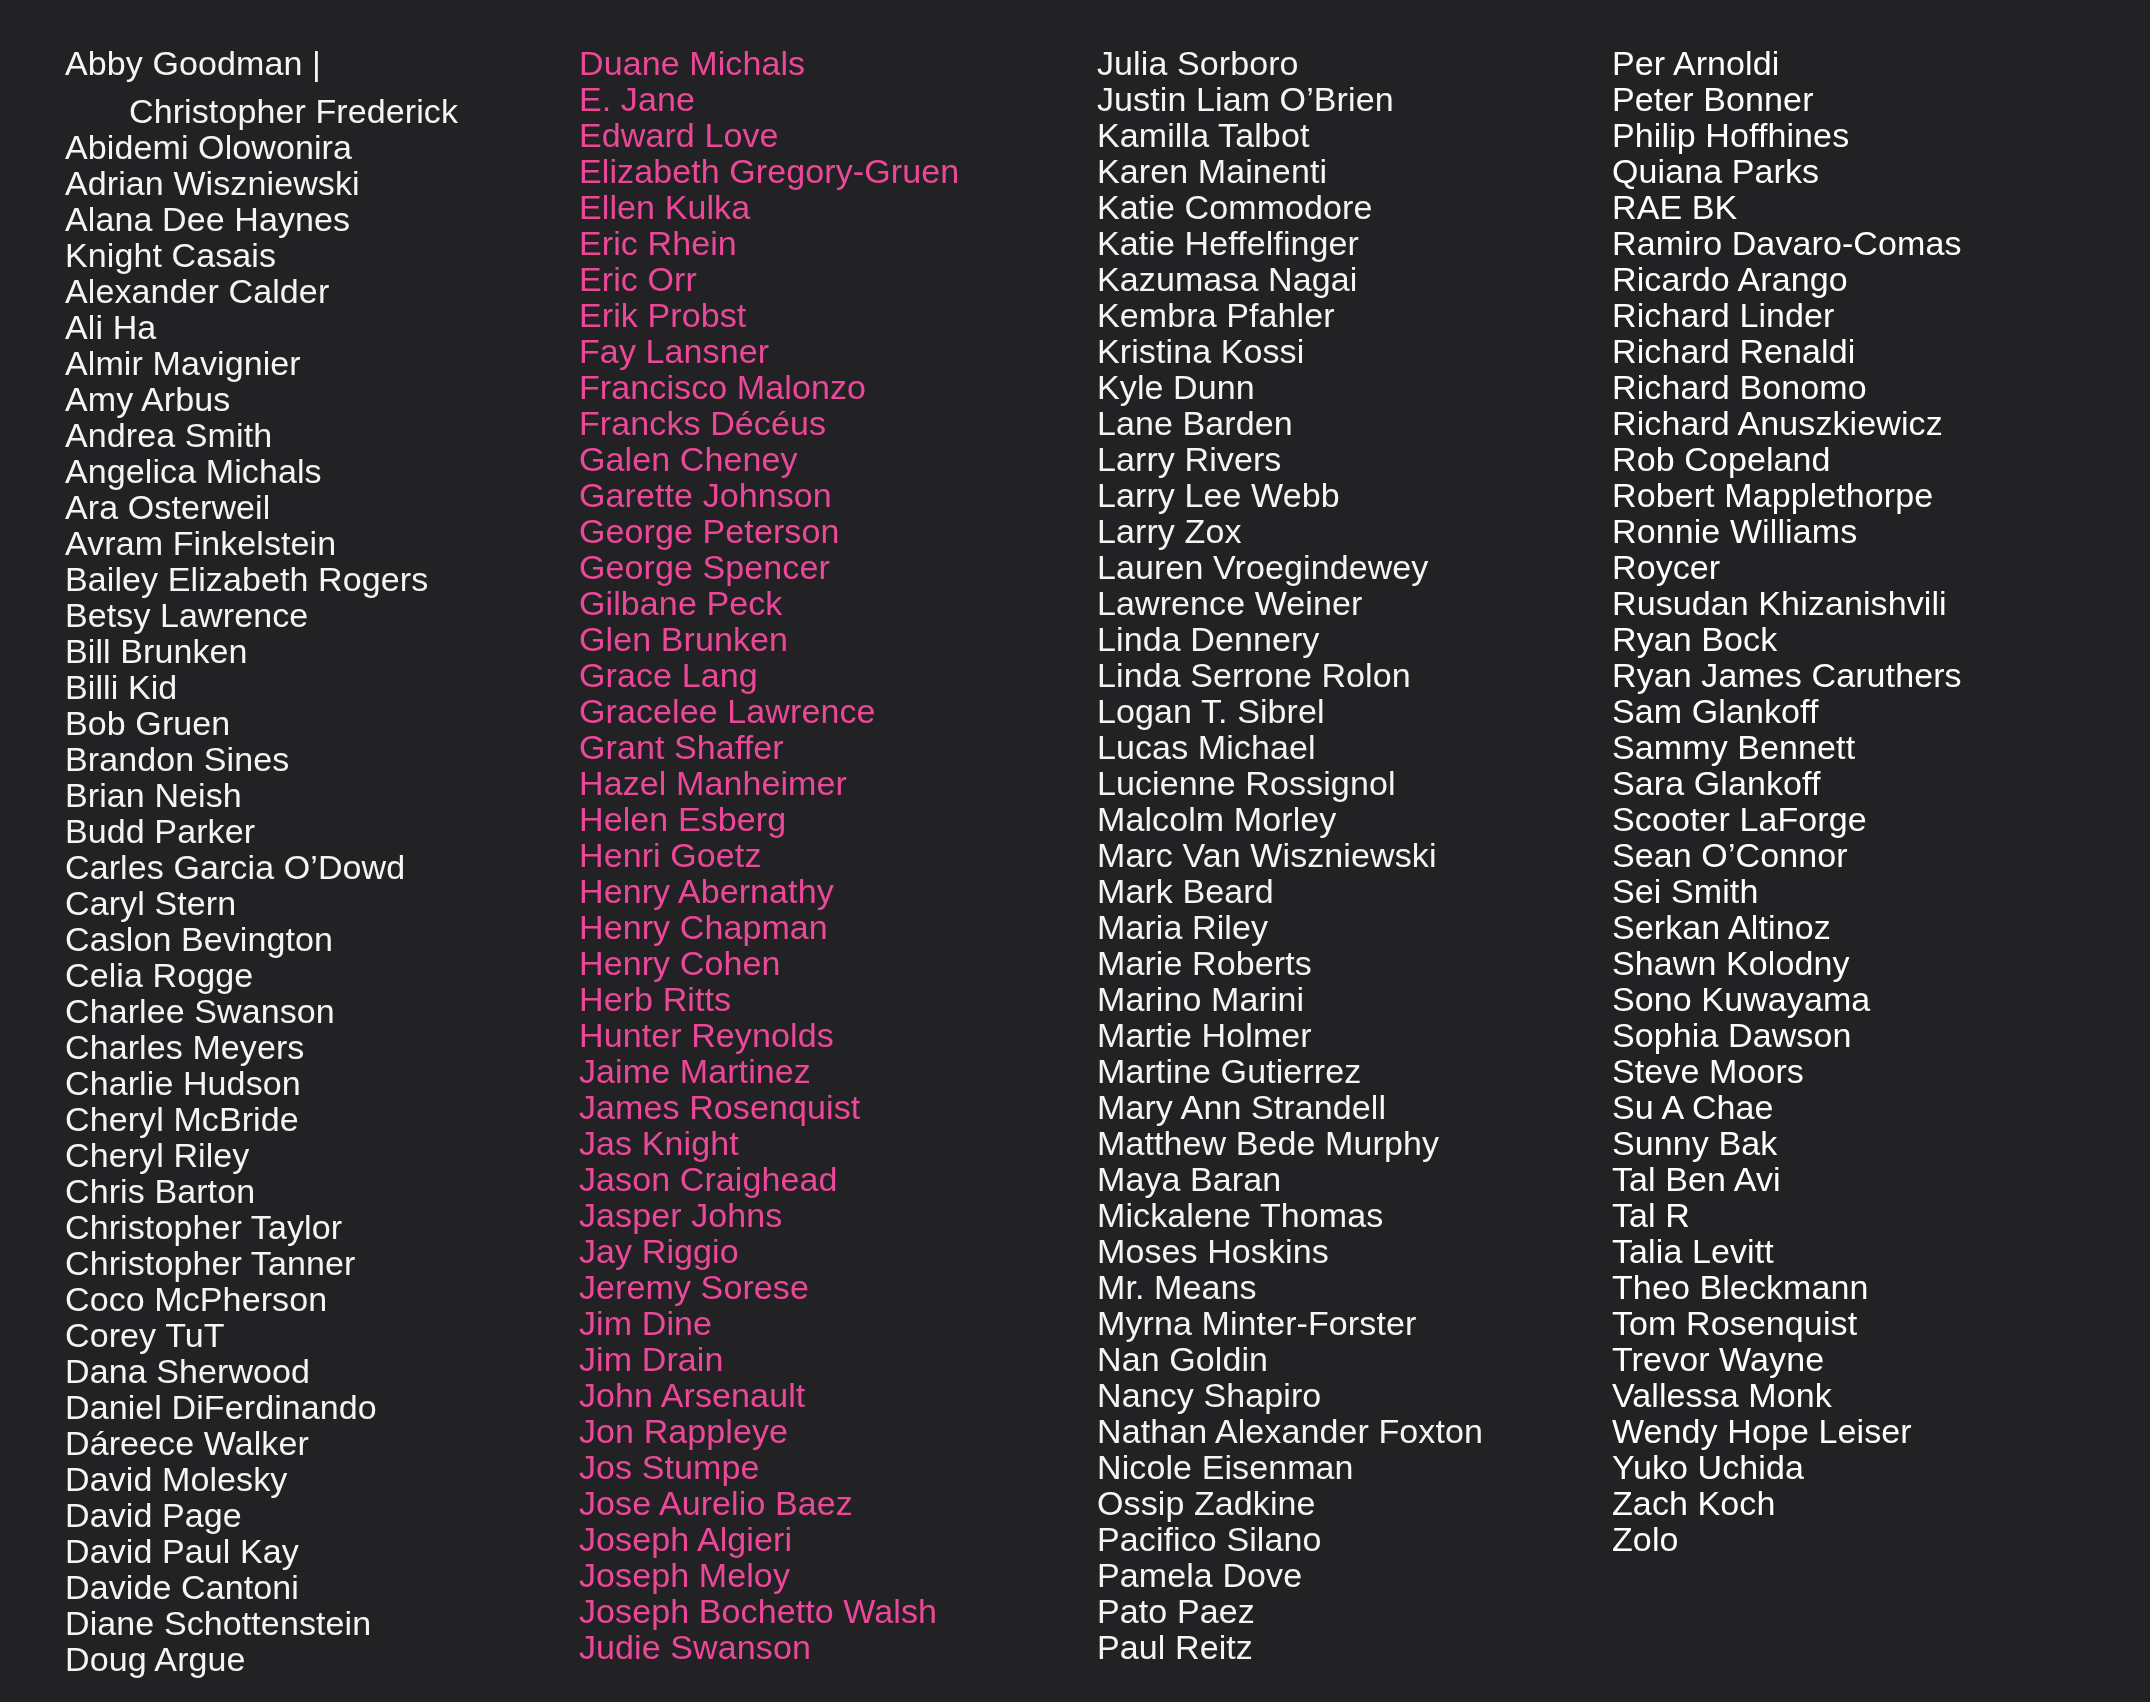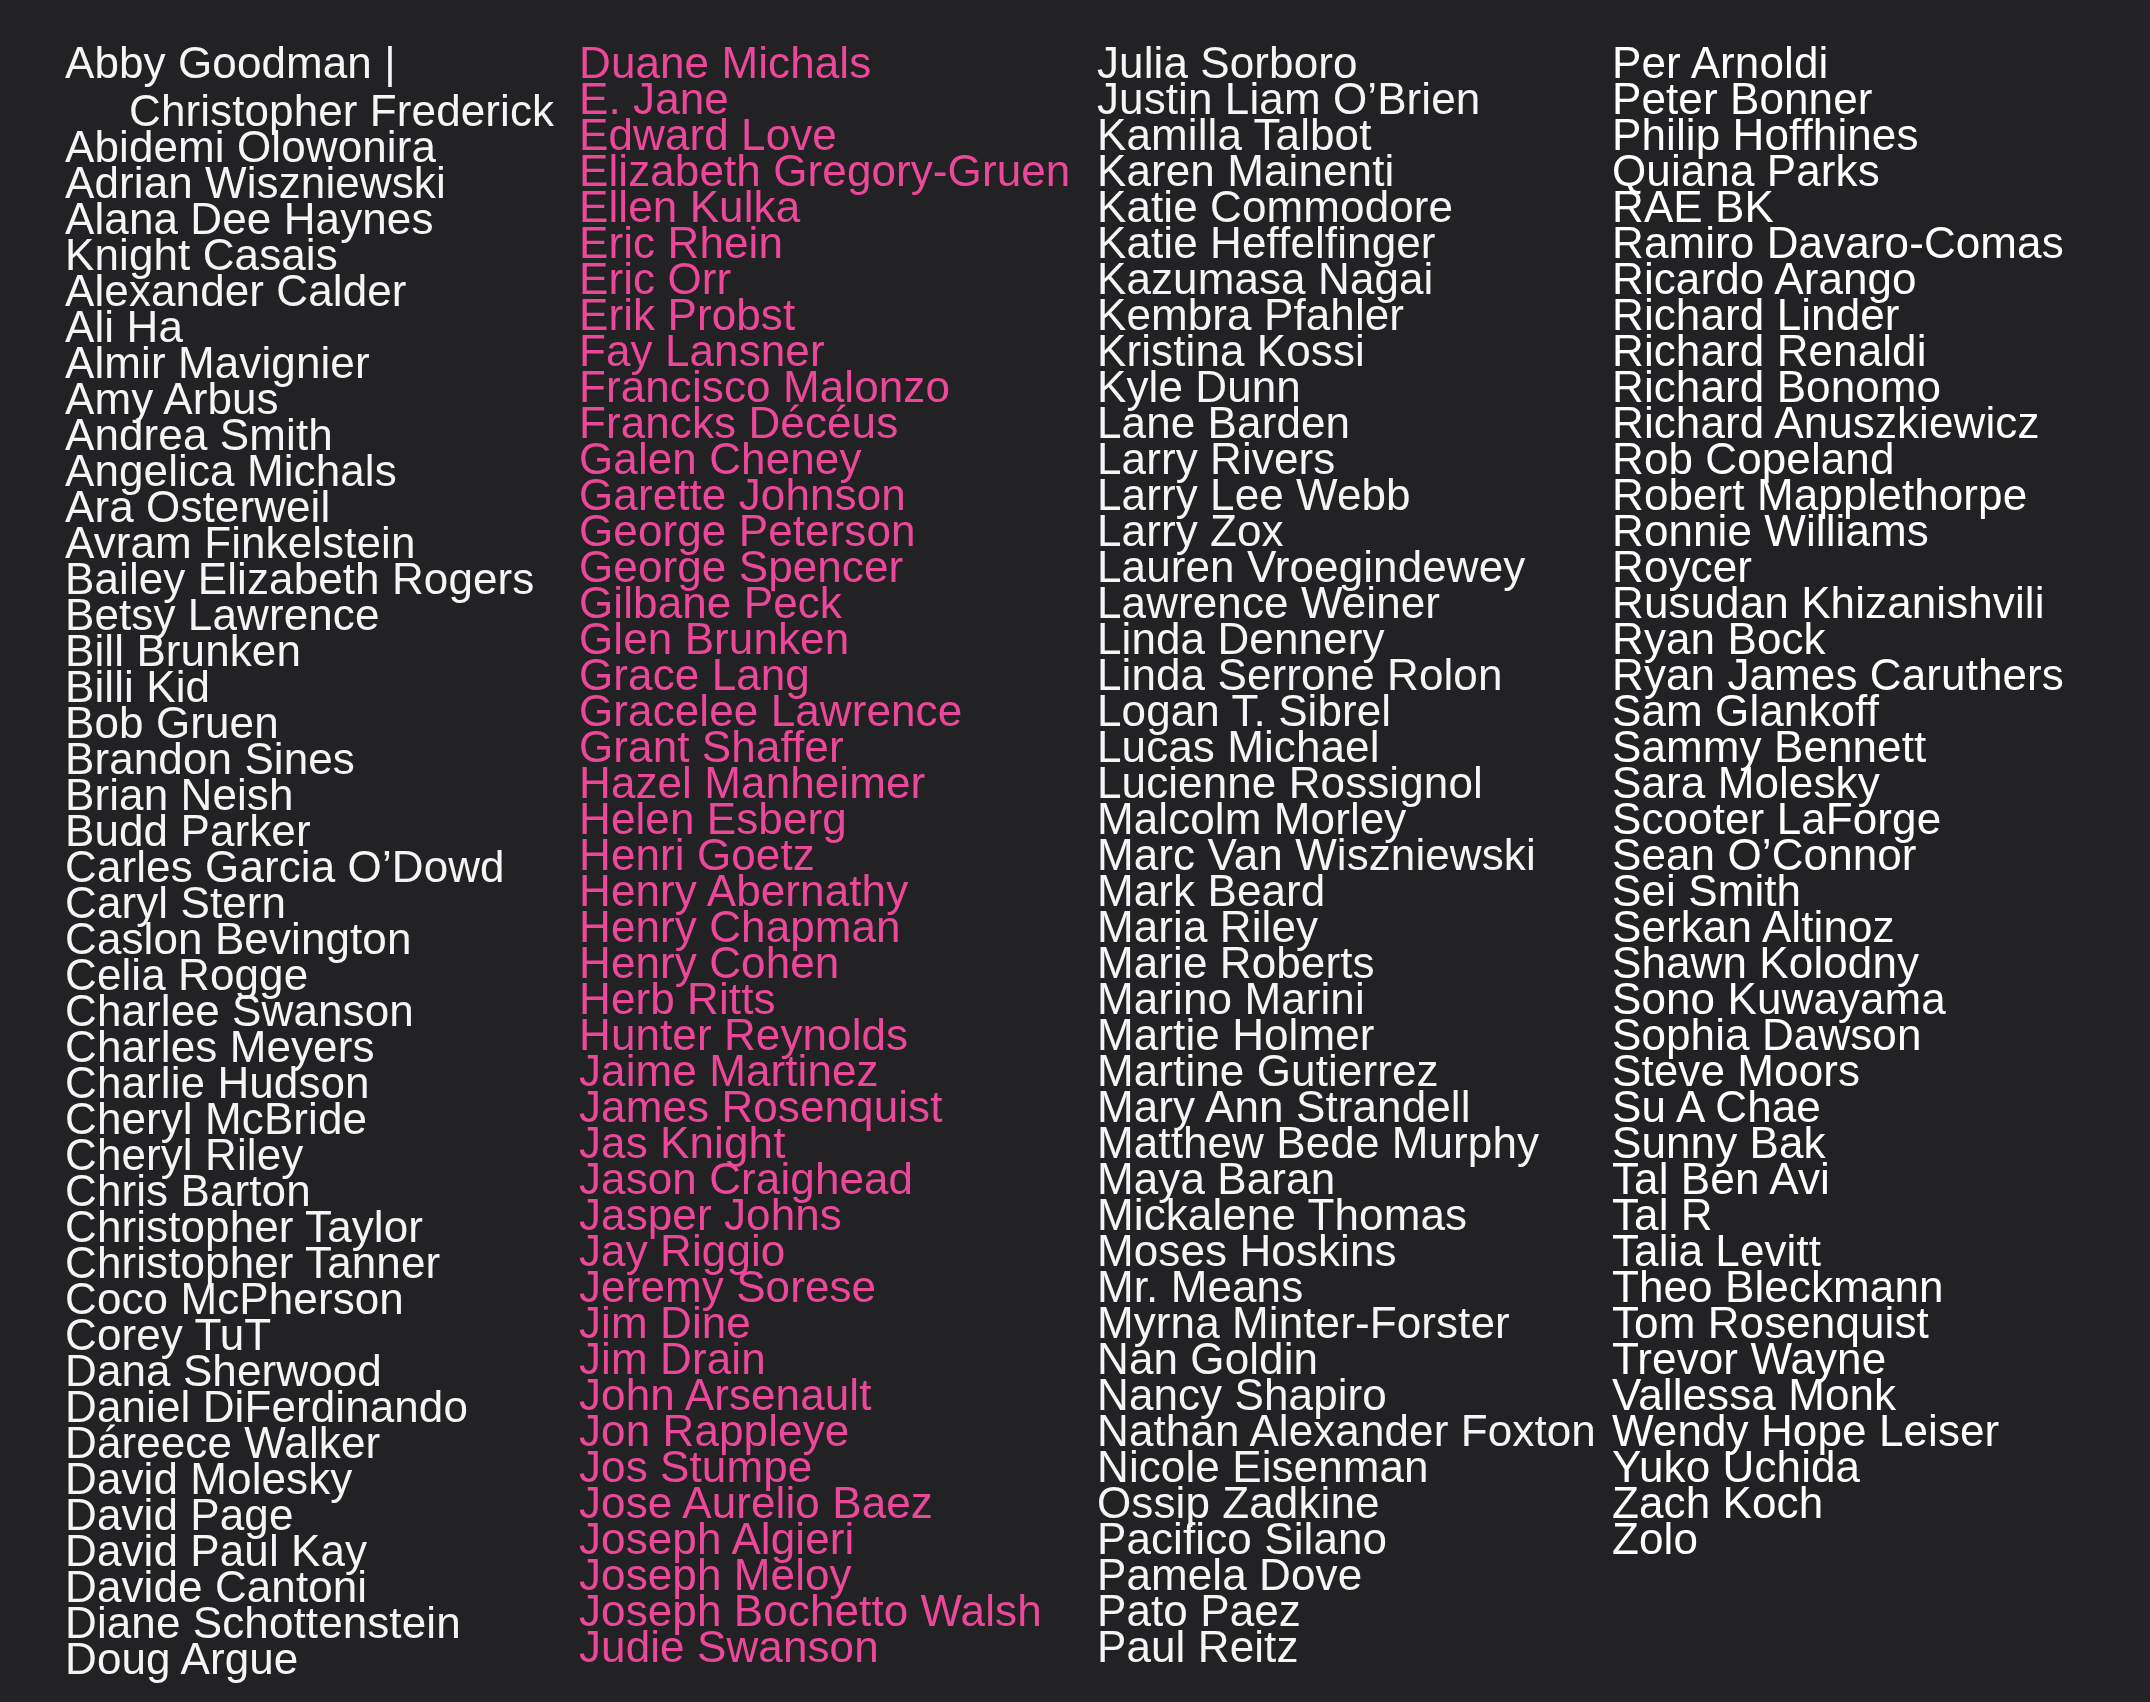--- a/index.html
+++ b/index.html
@@ -13,21 +13,21 @@
     background: #222224;
     overflow: hidden;
     font-family: "Liberation Sans", sans-serif;
   }
   .name-column {
     position: absolute;
     top: 45px;
     margin: 0;
     padding: 0;
     list-style: none;
-    font-size: 44px;
+    font-size: 34px;
     line-height: 36px;
     font-weight: 400;
     color: #f5f5f5;
     white-space: nowrap;
     letter-spacing: 0.1px;
   }
   .name-column.c1 { left: 65px; }
   .name-column.c2 { left: 579px; }
   .name-column.c3 { left: 1097px; }
   .name-column.c4 { left: 1612px; }
@@ -193,21 +193,21 @@
       <li class="name-line">Richard Anuszkiewicz</li>
       <li class="name-line">Rob Copeland</li>
       <li class="name-line">Robert Mapplethorpe</li>
       <li class="name-line">Ronnie Williams</li>
       <li class="name-line">Roycer</li>
       <li class="name-line">Rusudan Khizanishvili</li>
       <li class="name-line">Ryan Bock</li>
       <li class="name-line">Ryan James Caruthers</li>
       <li class="name-line">Sam Glankoff</li>
       <li class="name-line">Sammy Bennett</li>
-      <li class="name-line">Sara Molesky</li>
+      <li class="name-line">Sara Glankoff</li>
       <li class="name-line">Scooter LaForge</li>
       <li class="name-line">Sean O’Connor</li>
       <li class="name-line">Sei Smith</li>
       <li class="name-line">Serkan Altinoz</li>
       <li class="name-line">Shawn Kolodny</li>
       <li class="name-line">Sono Kuwayama</li>
       <li class="name-line">Sophia Dawson</li>
       <li class="name-line">Steve Moors</li>
       <li class="name-line">Su A Chae</li>
       <li class="name-line">Sunny Bak</li>

